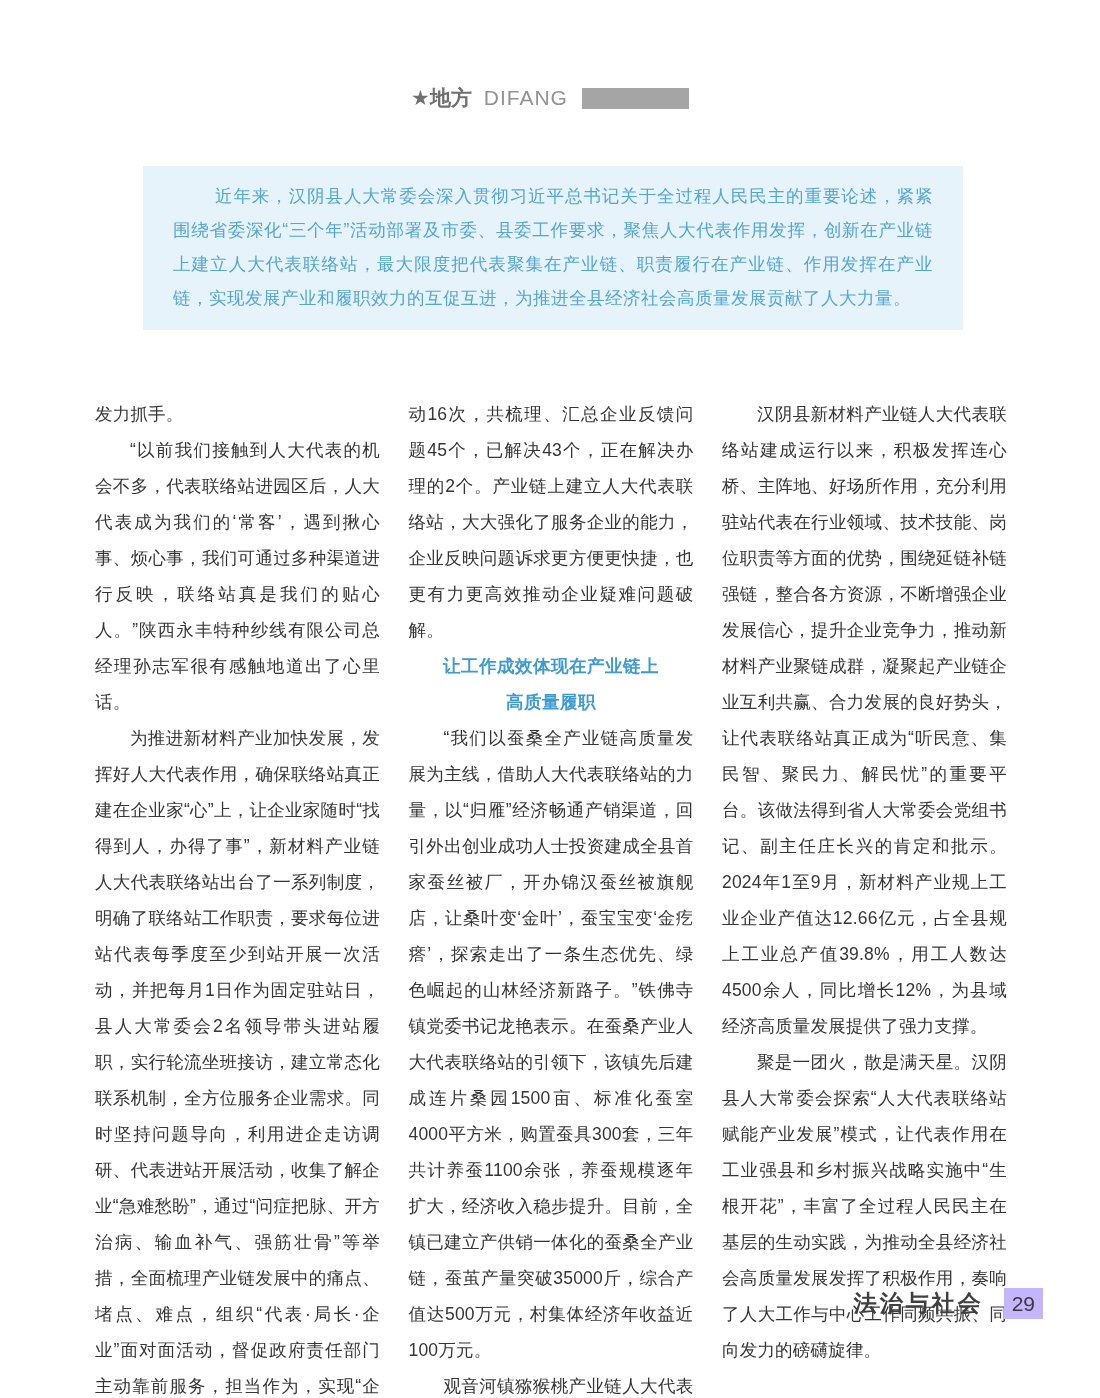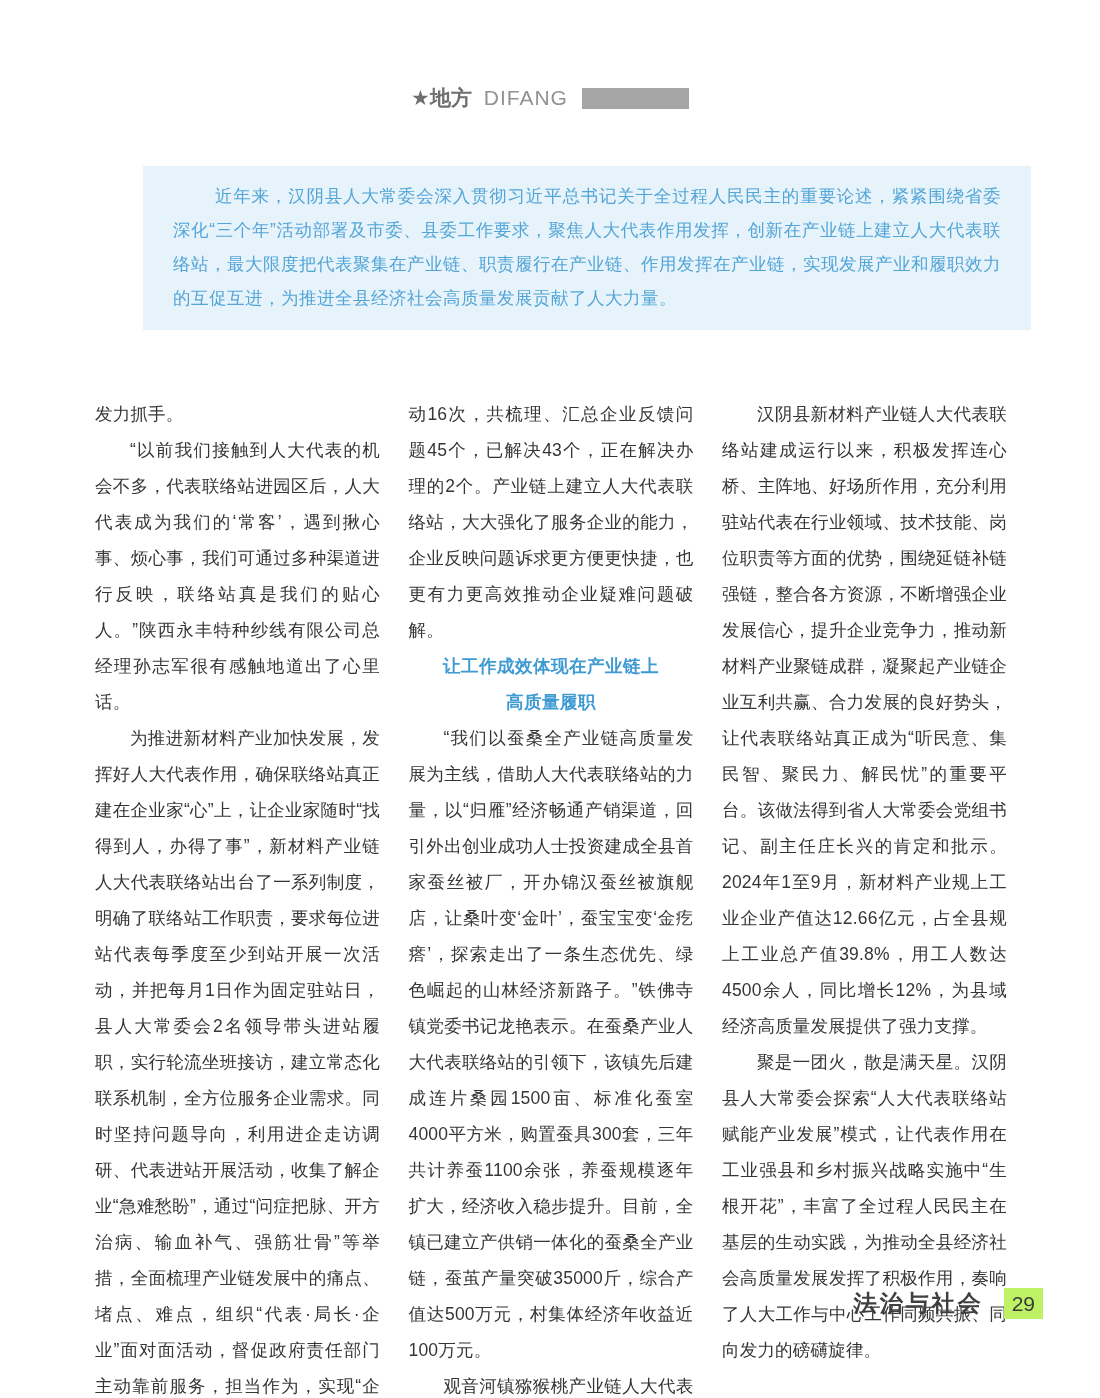--- a/index.html
+++ b/index.html
@@ -16,21 +16,21 @@
     position:absolute;top:84px;left:0;right:0;
     display:flex;justify-content:center;align-items:center;
     gap:14px;
   }
   .header-title{font-size:21px;white-space:nowrap;}
   .header-title .cn{font-weight:bold;color:#6f6f6f;}
   .header-title .en{color:#929292;letter-spacing:1px;margin-left:6px;}
   .header-bar{width:107px;height:21px;background:#a5a5a5;}
   
   .intro-box{
-    position:absolute;left:143px;top:166px;width:888px;
+    position:absolute;left:143px;top:166px;width:820px;
     box-sizing:border-box;
     background:#e7f3fb;
     padding:13px 30px 15px 30px;
   }
   .intro-box p{
     margin:0;
     color:#53a5d7;
     font-size:17.5px;line-height:34px;
     text-align:justify;text-indent:2.4em;
     letter-spacing:.5px;
@@ -49,21 +49,21 @@
     color:#3e9ad3;text-align:center;letter-spacing:.5px;
   }
   .blk-heading span{display:block;}
   
   .footer-row{
     position:absolute;top:1288px;right:57px;
     display:flex;align-items:center;gap:20px;
   }
   .journal-name{font-weight:bold;font-size:23px;color:#3f3f3f;letter-spacing:3px;}
   .page-number{
-    font-size:21px;color:#3a3a3a;background:#bef264;
+    font-size:21px;color:#3a3a3a;background:#c4b5fd;
     padding:3px 8px;line-height:1.2;
   }
 </style>
 </head>
 <body>
 
 <div class="page">
 
   <div class="header-row">
     <div class="header-title">

